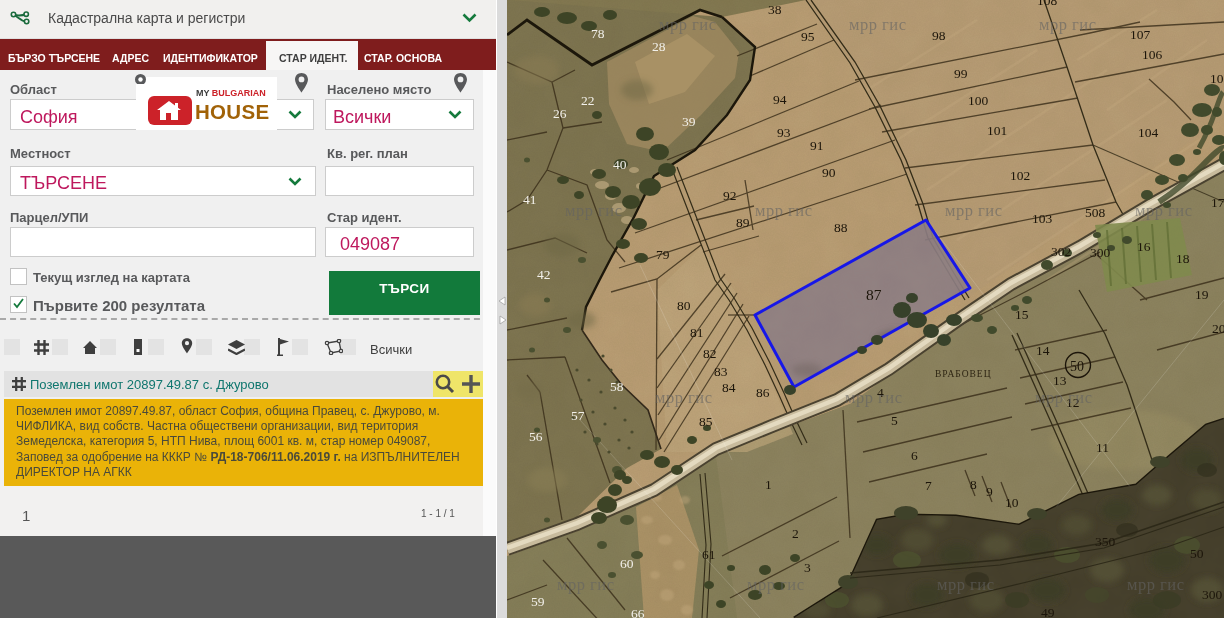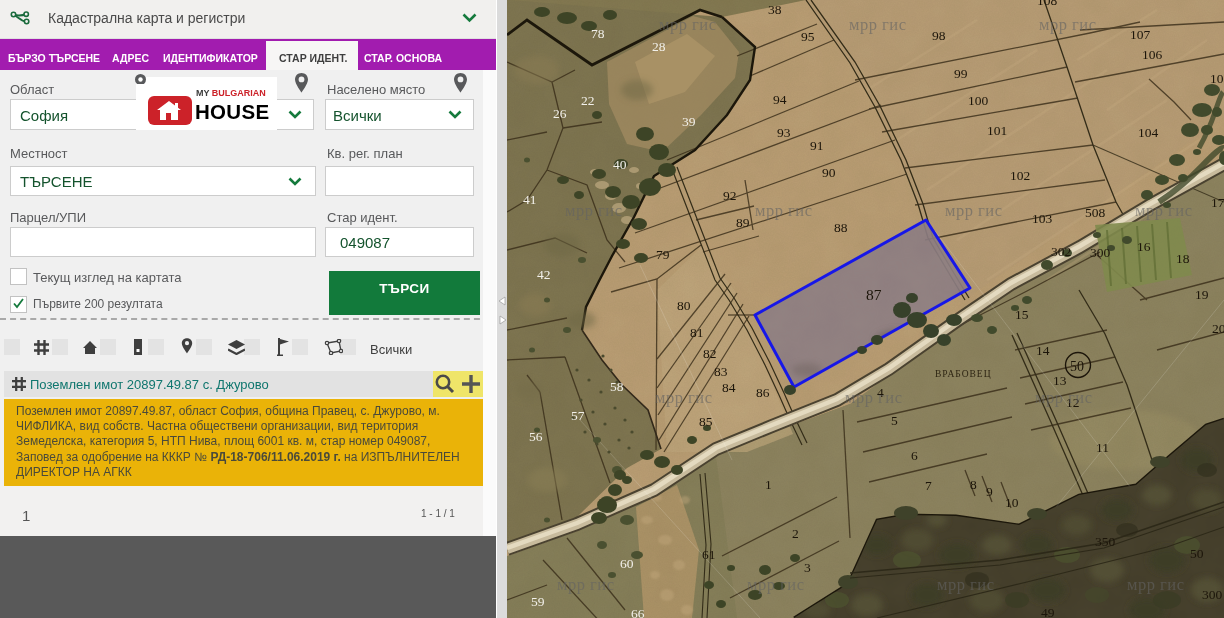--- a/index.html
+++ b/index.html
@@ -1,27 +1,27 @@
 <!DOCTYPE html>
 <html><head>
 <meta charset="utf-8">
 <style>
   html,body{margin:0;padding:0;}
   body{width:1224px;height:618px;overflow:hidden;font-family:"Liberation Sans",sans-serif;position:relative;background:#f0f0f0;}
   .abs{position:absolute;}
   #panel{left:0;top:0;width:496px;height:618px;background:#f0f0f0;}
   #header{left:0;top:0;width:496px;height:38px;background:#f1f0ee;border-bottom:1px solid #e0e0e0;}
   #htitle{left:48px;top:10px;font-size:14px;color:#4a4a4a;}
-  #tabbar{left:0;top:39px;width:496px;height:31px;background:#a21caf;}
+  #tabbar{left:0;top:39px;width:496px;height:31px;background:#7f1d1d;}
   .tab{position:absolute;top:13px;color:#fff;font-size:10.5px;font-weight:bold;letter-spacing:0;}
   #tabactive{position:absolute;left:266px;top:2px;width:92px;height:29px;background:#f7f6f5;}
   #tabactive span{position:absolute;left:13px;top:11px;color:#3f3f3f;font-size:10.5px;font-weight:bold;}
-  .lbl{position:absolute;color:#58595b;font-size:13px;font-weight:normal;}
+  .lbl{position:absolute;color:#58595b;font-size:13px;font-weight:bold;}
   .field{position:absolute;background:#fff;border:1px solid #ccc;box-sizing:border-box;}
-  .fieldtext{position:absolute;color:#14532d;font-size:15px;}
+  .fieldtext{position:absolute;color:#be185d;font-size:18px;}
   #btn{left:329px;top:271px;width:151px;height:44px;background:#127a3b;}
   #btn span{position:absolute;left:0;width:151px;text-align:center;top:10px;color:#fff;font-weight:bold;font-size:13.5px;letter-spacing:.5px;}
   #dash{left:0px;top:318px;width:490px;height:0;border-top:2px dashed #a9a9a9;}
   .cbx{position:absolute;width:15px;height:15px;background:#fff;border:1px solid #c2c2c2;}
   .tbx{position:absolute;width:16px;height:16px;background:#e3e3e3;top:339px;}
   #resbar{left:4px;top:371px;width:429px;height:26px;background:#e2e2e2;}
   #resyellow{left:433px;top:371px;width:53px;height:26px;background:#efe569;}
   #restext{left:30px;top:377px;font-size:13px;color:#0f766e;}
   #ybox{left:4px;top:399px;width:482px;height:87px;background:#eab308;}
   #ybox .t{position:absolute;left:12px;top:5px;width:466px;color:#4a4a3a;font-size:12px;line-height:15.2px;}
@@ -586,21 +586,21 @@
     <path d="M1.5,1.5 L7,7 L12.5,1.5" stroke="#157a3d" stroke-width="2.6" fill="none"></path>
   </svg>
 
 <div class="abs" style="left:136px;top:77px;width:141px;height:53px;background:#fff;"></div>
 <svg class="abs" style="left:147px;top:95px" width="46" height="31" viewBox="0 0 46 31">
   <rect x="1" y="1" width="44" height="29" rx="6" fill="#cc2229"></rect>
   <path d="M10,15 L22,6 L28,10.5 L28,8 L31,8 L31,12.7 L34,15 L31,15 L31,25 L13,25 L13,15 Z" fill="#fff"></path>
   <rect x="19" y="18" width="5" height="7" fill="#cc2229"></rect>
 </svg>
 <div class="abs" style="left:196px;top:88px;font-size:9px;font-weight:bold;color:#3a3a3a;">MY <span style="color:#cc2229">BULGARIAN</span></div>
-<div class="abs" style="left:195px;top:100px;font-size:20.5px;font-weight:bold;color:#000000;letter-spacing:.3px;">HOUSE</div>
+<div class="abs" style="left:195px;top:100px;font-size:20.5px;font-weight:bold;color:#a16207;letter-spacing:.3px;">HOUSE</div>
 
 <svg class="abs" style="left:134px;top:73px" width="13" height="11" viewBox="0 0 13 11">
   <circle cx="6.5" cy="6.5" r="5.5" fill="#58595b"></circle>
   <circle cx="6.5" cy="6.5" r="2.2" fill="#fff"></circle>
 </svg>
 
 <div class="abs lbl" style="left:10px;top:146px">Местност</div>
 
 <div class="abs lbl" style="left:327px;top:146px">Кв. рег. план</div>
 
@@ -621,21 +621,21 @@
 <div class="abs field" style="left:325px;top:227px;width:149px;height:30px"></div>
 <div class="abs fieldtext" style="left:340px;top:234px">049087</div>
 
 <div class="abs cbx" style="left:10px;top:268px"></div>
 <div class="abs lbl" style="left:33px;top:270px;font-size:13px">Текущ изглед на картата</div>
 
 <div class="abs cbx" style="left:10px;top:296px"></div>
 <svg class="abs" style="left:11px;top:296px" width="15" height="15" viewBox="0 0 15 15">
     <path d="M3,7.5 L6,11 L12,3" stroke="#157a3d" stroke-width="1.8" fill="none"></path>
   </svg>
-<div class="abs lbl" style="left:33px;top:297px;font-size:12px">Първите 200 резултата</div>
+<div class="abs lbl" style="left:33px;top:297px;font-size:15px">Първите 200 резултата</div>
 
 <div class="abs" id="btn">
     <span>ТЪРСИ</span>
   </div>
 
 <div class="abs" id="dash"></div>
 
 <div class="abs tbx" style="left:4px"></div>
 <div class="abs tbx" style="left:52px"></div>
 <div class="abs tbx" style="left:100px"></div>

